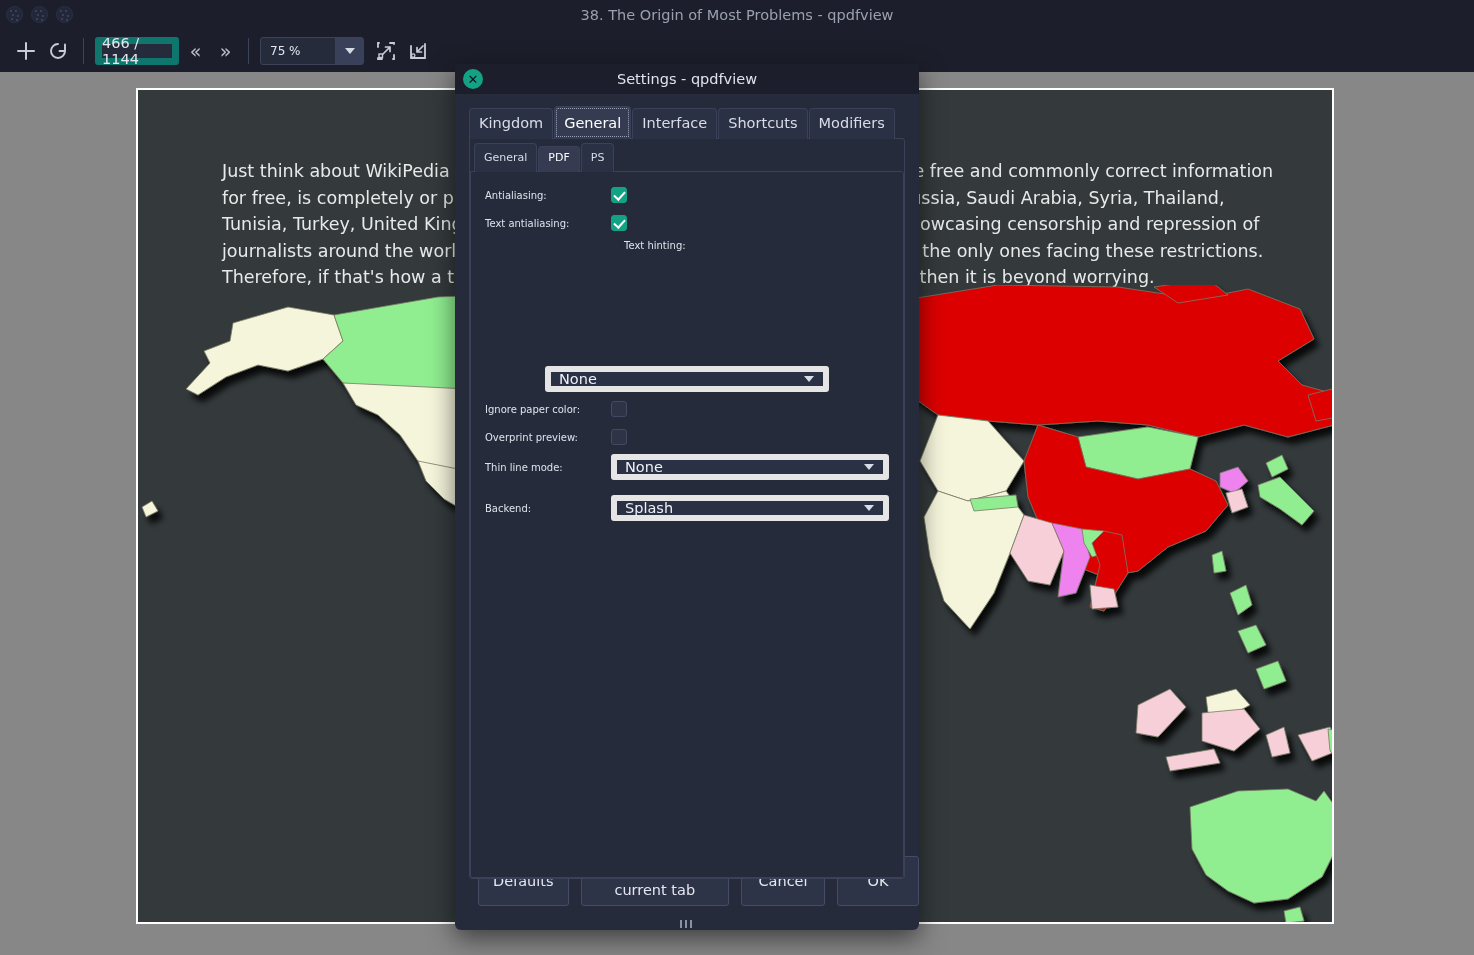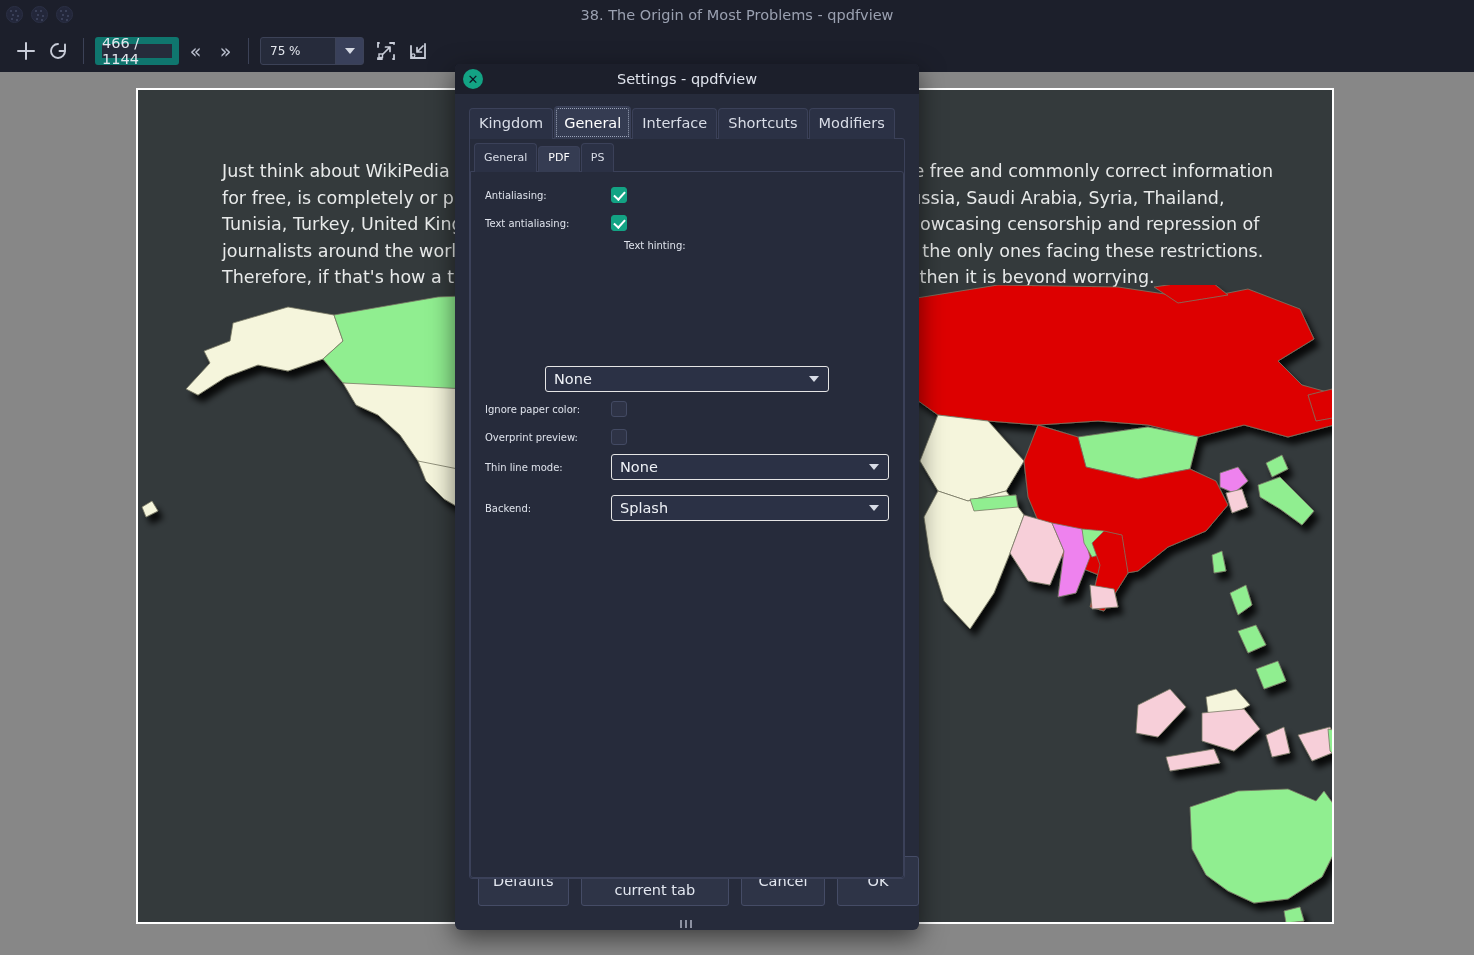--- a/index.html
+++ b/index.html
@@ -313,21 +313,21 @@
     left: 4px; top: 1px;
     width: 5px; height: 9px;
     border: solid #ffffff;
     border-width: 0 2.2px 2.2px 0;
     transform: rotate(42deg);
   }
   .combo {
     position: relative;
     width: 284px; height: 26px;
     background: #2b3145;
-    border: 1px solid #e5e5e5;
+    border: 6px solid #e5e5e5;
     border-radius: 3px;
     display: flex;
     align-items: center;
     cursor: pointer;
   }
   .combo-value {
     color: #eef1f6;
     font-size: 14.5px;
     padding-left: 8px;
   }

